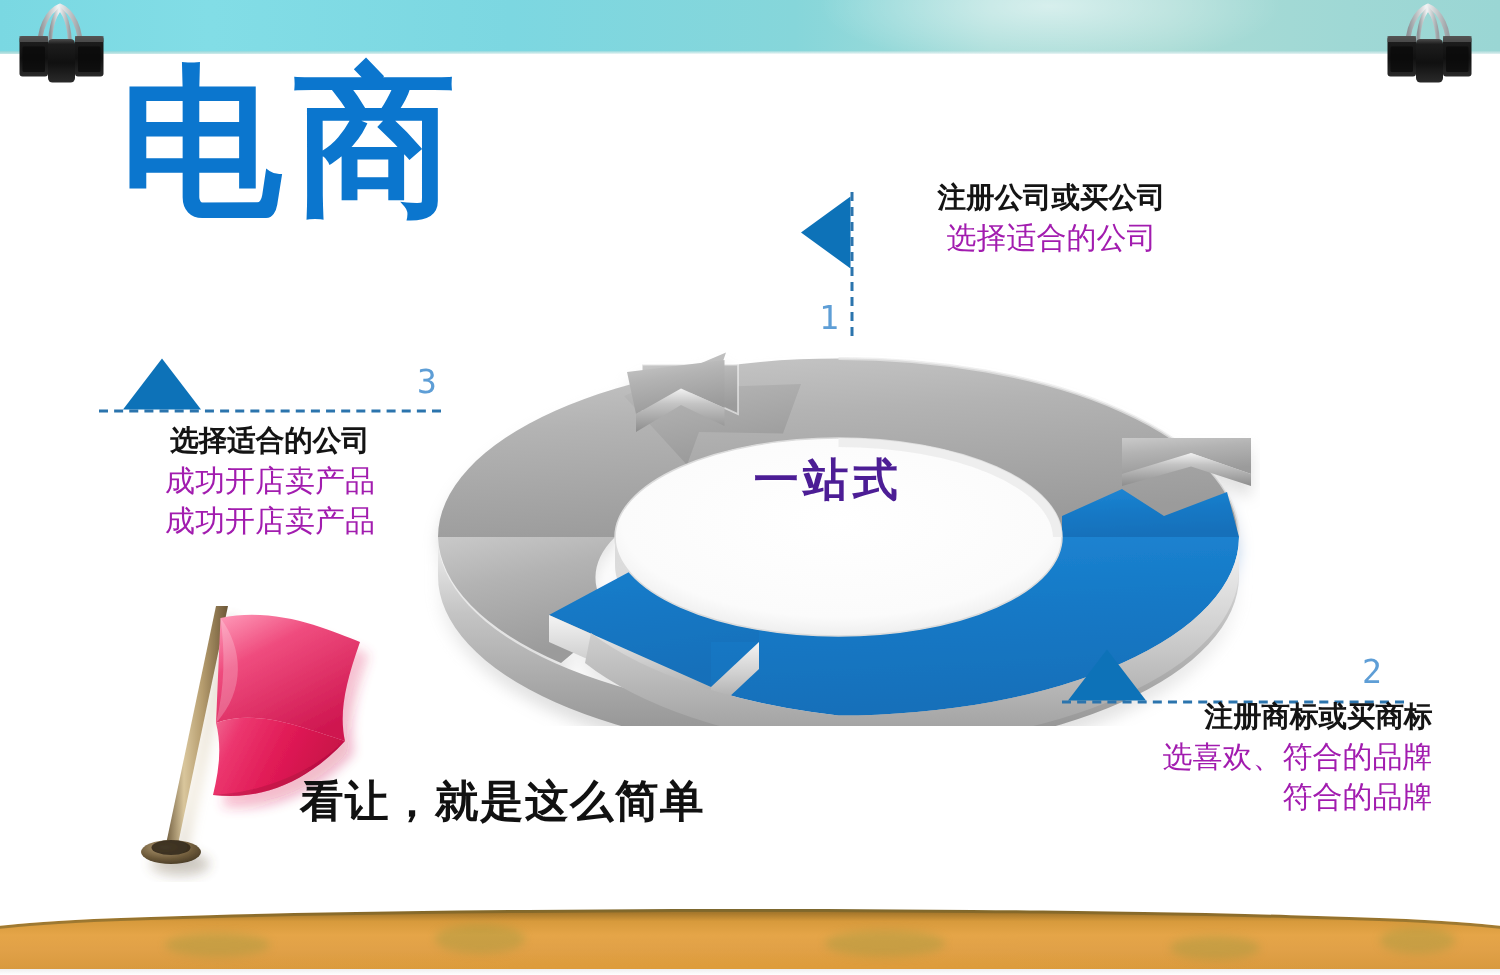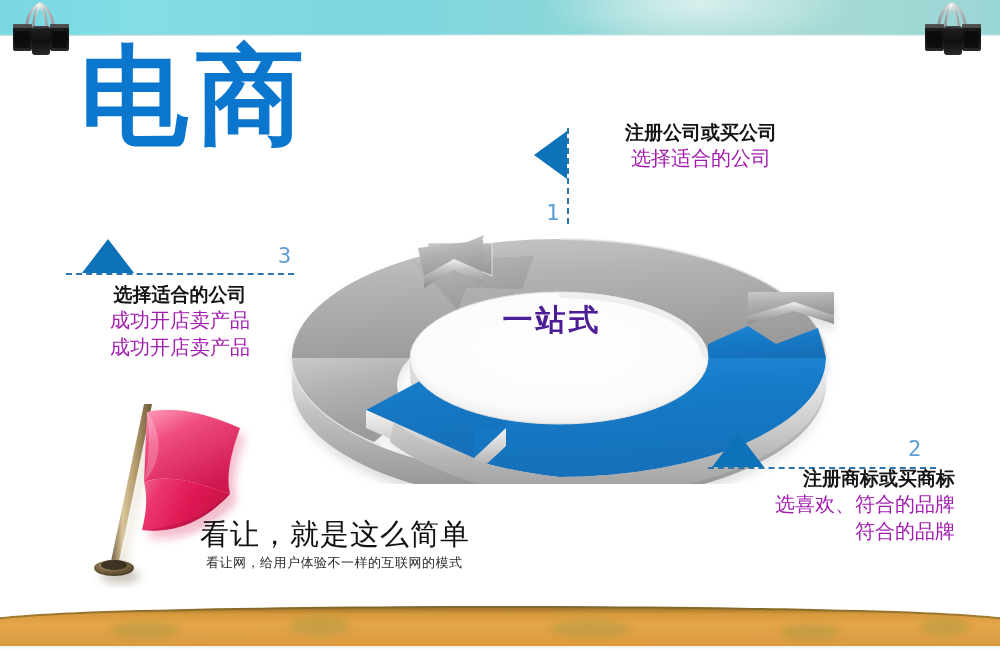--- a/index.html
+++ b/index.html
@@ -194,21 +194,21 @@
     position: absolute;
     left: 80px; top: 398px;
     width: 210px; height: 190px;
   }
 
   
   .tagline {
     position: absolute;
     left: 200px; top: 515px;
     font-size: 29px;
-    font-weight: normal;
+    font-weight: bold;
     color: #111111;
     letter-spacing: 1px;
     white-space: nowrap;
   }
   .subtagline {
     position: absolute;
     left: 206px; top: 554px;
     font-size: 13px;
     color: #2b2b2b;
     letter-spacing: .5px;
@@ -488,21 +488,20 @@
                  C66 116 68 100 64 84
                  Z" fill="url(#flagG1)"></path>
 
         <path d="M67 14 C82 34 84 62 64 84 C70 60 70 36 67 14 Z" fill="#ffffff" opacity=".22"></path>
         <path d="M150 96 C126 122 96 136 62 132 C98 130 128 116 150 96 Z" fill="#8f0b34" opacity=".28"></path>
       </g>
     </svg>
   </div>
 
   <div class="tagline">看让，就是这么简单</div>
-  <div class="subtagline">看让网，给用户体验不一样的互联网的模式</div>
 
   <div class="bottom-strip">
     <div class="bottom-strip-speck" style="left:120px;  top:16px; width:70px; height:16px;"></div>
     <div class="bottom-strip-speck" style="left:300px;  top:10px; width:60px; height:20px;"></div>
     <div class="bottom-strip-speck" style="left:560px;  top:14px; width:80px; height:18px;"></div>
     <div class="bottom-strip-speck" style="left:790px;  top:18px; width:60px; height:16px;"></div>
     <div class="bottom-strip-speck" style="left:930px;  top:12px; width:50px; height:18px;"></div>
   </div>
   <div class="bottom-strip-bottomline"></div>
 

